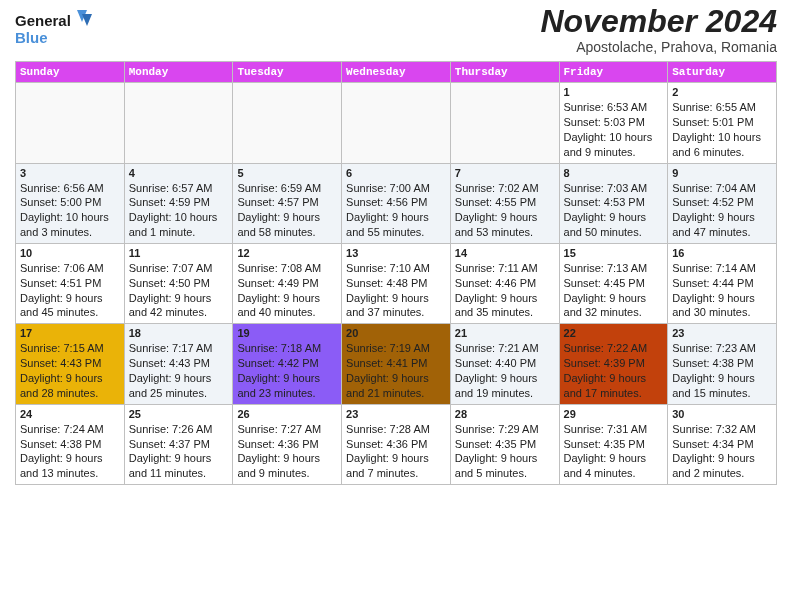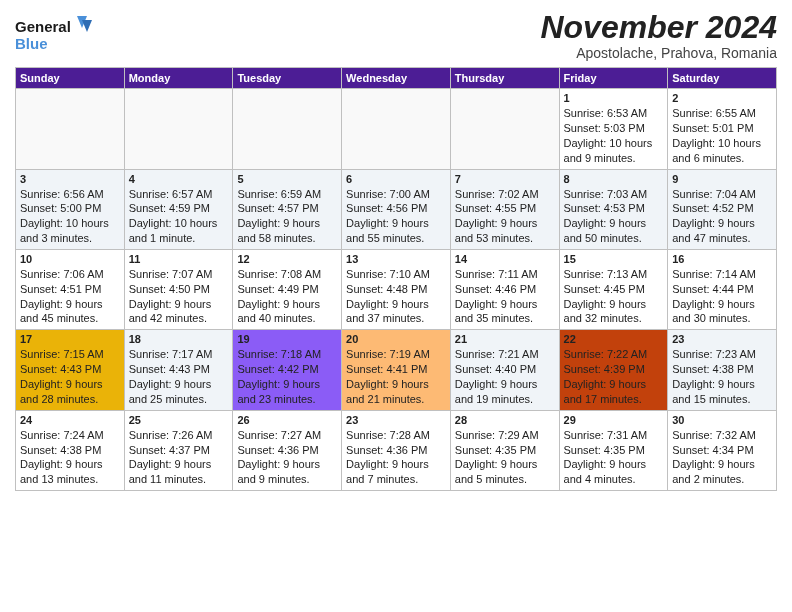--- a/index.html
+++ b/index.html
@@ -5,21 +5,21 @@
     * { margin: 0; padding: 0; box-sizing: border-box; }
     body {
       font-family: Arial, sans-serif;
       background: #fff;
       width: 792px;
       height: 612px;
       overflow: hidden;
     }
     .container {
       width: 792px;
-      padding: 10px 15px;
+      padding: 4px 15px;
     }
     .header-area {
       display: flex;
       align-items: flex-start;
       justify-content: space-between;
       margin-bottom: 6px;
     }
     .logo {
       display: flex;
       align-items: center;
@@ -38,27 +38,28 @@
     .subtitle {
       font-size: 14px;
       color: #444;
     }
     .calendar {
       width: 100%;
       border-collapse: collapse;
       table-layout: fixed;
     }
     .calendar th {
-      background-color: #4c1d95;
+      background-color: #d946ef;
       color: #fff;
       font-size: 11px;
       font-weight: bold;
       padding: 4px 4px;
       text-align: left;
       border: 1px solid #c0c0c0;
+      font-family: Liberation Mono, monospace;
     }
     .calendar td {
       border: 1px solid #c0c0c0;
       vertical-align: top;
       padding: 3px 4px;
       font-size: 9.5px;
       color: #222;
       height: 80px;
       background: #fff;
     }
@@ -231,21 +232,21 @@
             <div class="day-info">Sunrise: 7:17 AM
 Sunset: 4:43 PM
 Daylight: 9 hours and 25 minutes.</div>
           </td>
           <td style="background: #8b5cf6;">
             <span class="day-number">19</span>
             <div class="day-info">Sunrise: 7:18 AM
 Sunset: 4:42 PM
 Daylight: 9 hours and 23 minutes.</div>
           </td>
-          <td style="background: #fdba74; margin-left: 24px;">
+          <td style="background: #a16207; margin-left: 24px;">
             <span class="day-number">20</span>
             <div class="day-info">Sunrise: 7:19 AM
 Sunset: 4:41 PM
 Daylight: 9 hours and 21 minutes.</div>
           </td>
           <td style="background: rgb(240, 244, 248); margin-top: 40px;">
             <span class="day-number">21</span>
             <div class="day-info">Sunrise: 7:21 AM
 Sunset: 4:40 PM
 Daylight: 9 hours and 19 minutes.</div>

